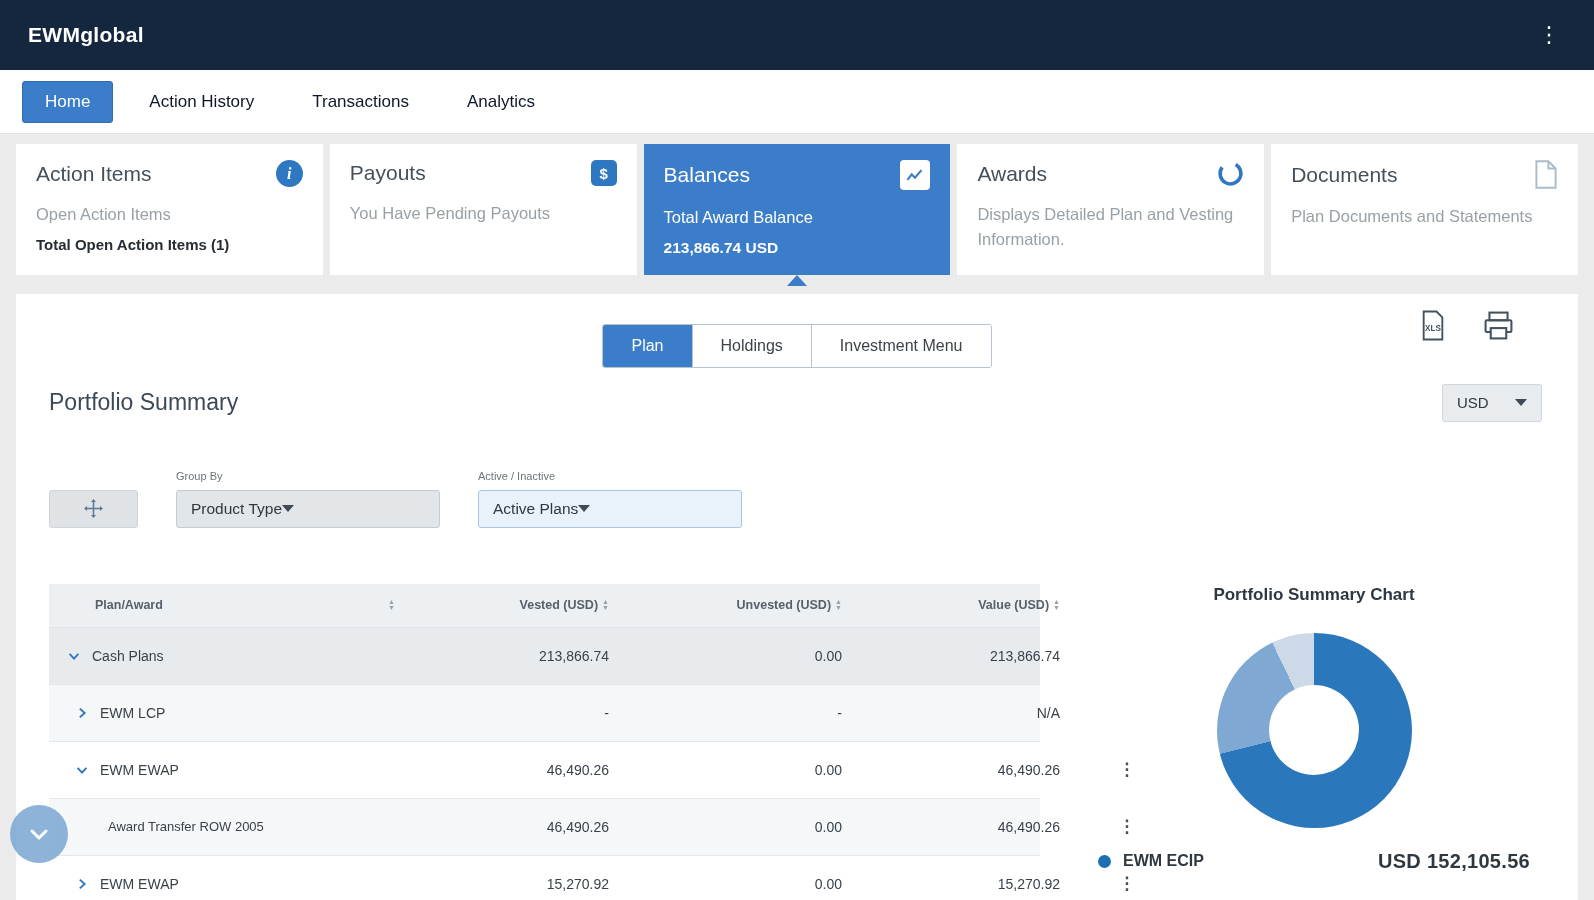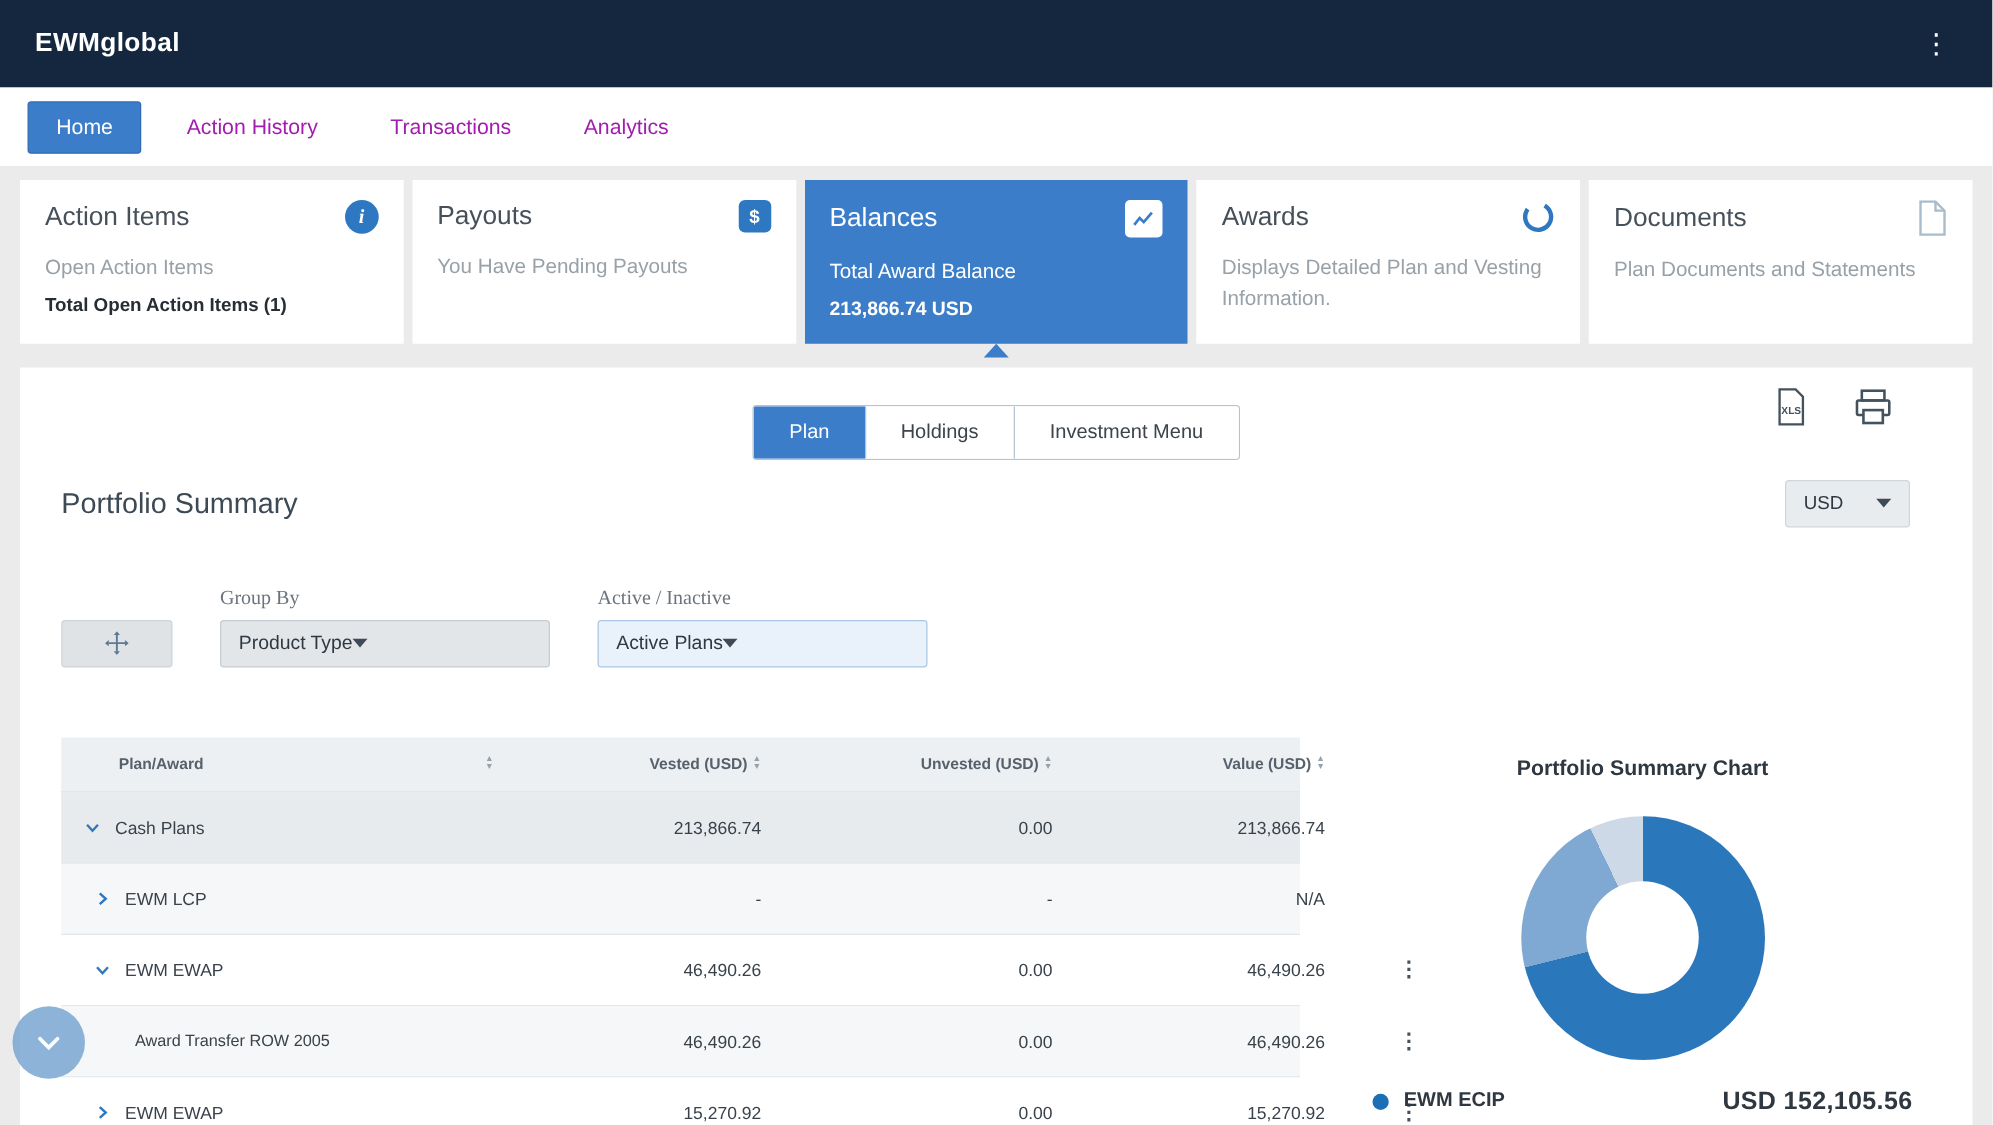--- a/index.html
+++ b/index.html
@@ -15,21 +15,21 @@
     height: 70px; background: #14273f; display: flex; align-items: center;
     padding: 0 28px; color: #fff;
   }
   .brand { font-size: 21px; font-weight: bold; letter-spacing: .3px; }
   .top-kebab { margin-left: auto; font-size: 22px; color: #fff; cursor: pointer; padding: 0 6px; }
   
   .navtabs {
     background: #fff; height: 64px; display: flex; align-items: center;
     padding: 0 22px; gap: 14px; border-bottom: 1px solid #e2e2e2;
   }
-  .tab { font-size: 17px; color: #a21caf; padding: 10px 22px; cursor: pointer; }
+  .tab { font-size: 17px; color: #0f172a; padding: 10px 22px; cursor: pointer; }
   .tab.active { background: #3b7dc8; color: #fff; border-radius: 3px; border: 1px solid #2f6cb4; }
   
   .cards { display: flex; gap: 7px; padding: 10px 16px 0; }
   .card {
     flex: 1; background: #fff; padding: 16px 20px 18px; position: relative; min-height: 125px;
   }
   .card-head { display: flex; align-items: center; justify-content: space-between; }
   .card-title { font-size: 21px; color: #46505a; }
   .card-sub { font-size: 16.5px; color: #98a1a8; margin-top: 15px; line-height: 1.5; }
   .card-value { font-size: 15px; font-weight: bold; color: #262d34; margin-top: 9px; }
@@ -56,39 +56,39 @@
   .seg-row { position: relative; padding-top: 30px; display: flex; justify-content: center; }
   .segmented { display: inline-flex; border: 1px solid #b6c3d0; border-radius: 3px; overflow: hidden; }
   .seg-item {
     padding: 12px 28px; font-size: 16px; color: #3c434a; background: #fff;
     border-left: 1px solid #b6c3d0; cursor: pointer; white-space: nowrap;
   }
   .seg-item:first-child { border-left: none; }
   .seg-item.active { background: #3b7dc8; color: #fff; }
   .panel-icons { position: absolute; right: 64px; top: 16px; display: flex; gap: 36px; align-items: center; }
   .panel-icons .picon { cursor: pointer; display: inline-flex; }
-  .title-row { display: flex; align-items: center; padding: 16px 50px 0 33px; }
+  .title-row { display: flex; align-items: center; padding: 16px 36px 0 33px; }
   .page-title { font-size: 23px; font-weight: 400; color: #3e4956; }
   .currency-dd {
     margin-left: auto; height: 38px; background: #e8ecef; border: 1px solid #cfd6dc;
     border-radius: 3px; padding: 0 14px; display: flex; align-items: center; gap: 26px;
     font-size: 15px; color: #2f3840; cursor: pointer; min-width: 100px; justify-content: space-between;
   }
   .caret-down {
     width: 0; height: 0; border-left: 6px solid transparent; border-right: 6px solid transparent;
     border-top: 7px solid #3f4a56;
   }
   
   .filters { display: flex; align-items: flex-end; gap: 38px; padding: 48px 33px 0; }
   .move-btn {
     width: 89px; height: 38px; background: #dfe3e6; border: 1px solid #cdd3d8; border-radius: 3px;
     display: flex; align-items: center; justify-content: center; cursor: pointer;
   }
   .filter-group { display: flex; flex-direction: column; gap: 8px; }
-  .filter-label { font-size: 16px; color: #6b747d; font-family: Liberation Serif, serif; }
+  .filter-label { font-size: 11px; color: #6b747d; }
   .dropdown {
     width: 264px; height: 38px; border-radius: 3px; padding: 0 14px;
     display: flex; align-items: center; justify-content: flex-start;
     font-size: 15.5px; color: #2f3840; cursor: pointer;
   }
   .dd-gray { background: #e2e6e9; border: 1px solid #c6ccd2; }
   .dd-blue { background: #e9f2fb; border: 1px solid #a9c7e4; }
   
   .content { display: flex; padding: 56px 0 0 33px; align-items: flex-start; }
   .tablewrap { width: 991px; font-size: 14px; }
@@ -106,21 +106,21 @@
   .lvl0 { padding-left: 18px; }
   .lvl1 { padding-left: 26px; }
   .lvl2 { padding-left: 34px; font-size: 13px; }
   .chev { display: inline-flex; width: 14px; cursor: pointer; }
   .chev.spacer { cursor: default; }
   .cell.num { text-align: right; padding-right: 14px; color: #39424b; }
   .cell.menu { text-align: center; }
   .kebab-row { font-size: 17px; color: #46505a; cursor: pointer; font-weight: bold; }
   
   .chartcol { flex: 1; padding: 0 30px 0 40px; }
-  .chart-title { text-align: center; font-size: 17px; font-weight: bold; color: #2f3840; margin-top: 15px; }
+  .chart-title { text-align: center; font-size: 17px; font-weight: bold; color: #2f3840; margin-top: 1px; }
   .donut { width: 195px; height: 195px; border-radius: 50%; margin: 28px auto 0; position: relative; }
   .donut::after {
     content: ""; position: absolute; left: 50%; top: 50%; width: 90px; height: 90px;
     margin: -45px 0 0 -45px; border-radius: 50%; background: #fff;
   }
   .legend { margin: 14px 18px 0; }
   .legend-row { display: flex; align-items: center; gap: 12px; padding: 8px 0; font-weight: bold; }
   .dot { width: 13px; height: 13px; border-radius: 50%; flex: none; }
   .legend-label { font-size: 16px; color: #2f3840; }
   .legend-value { margin-left: auto; font-size: 20px; color: #2f3840; letter-spacing: .3px; }

